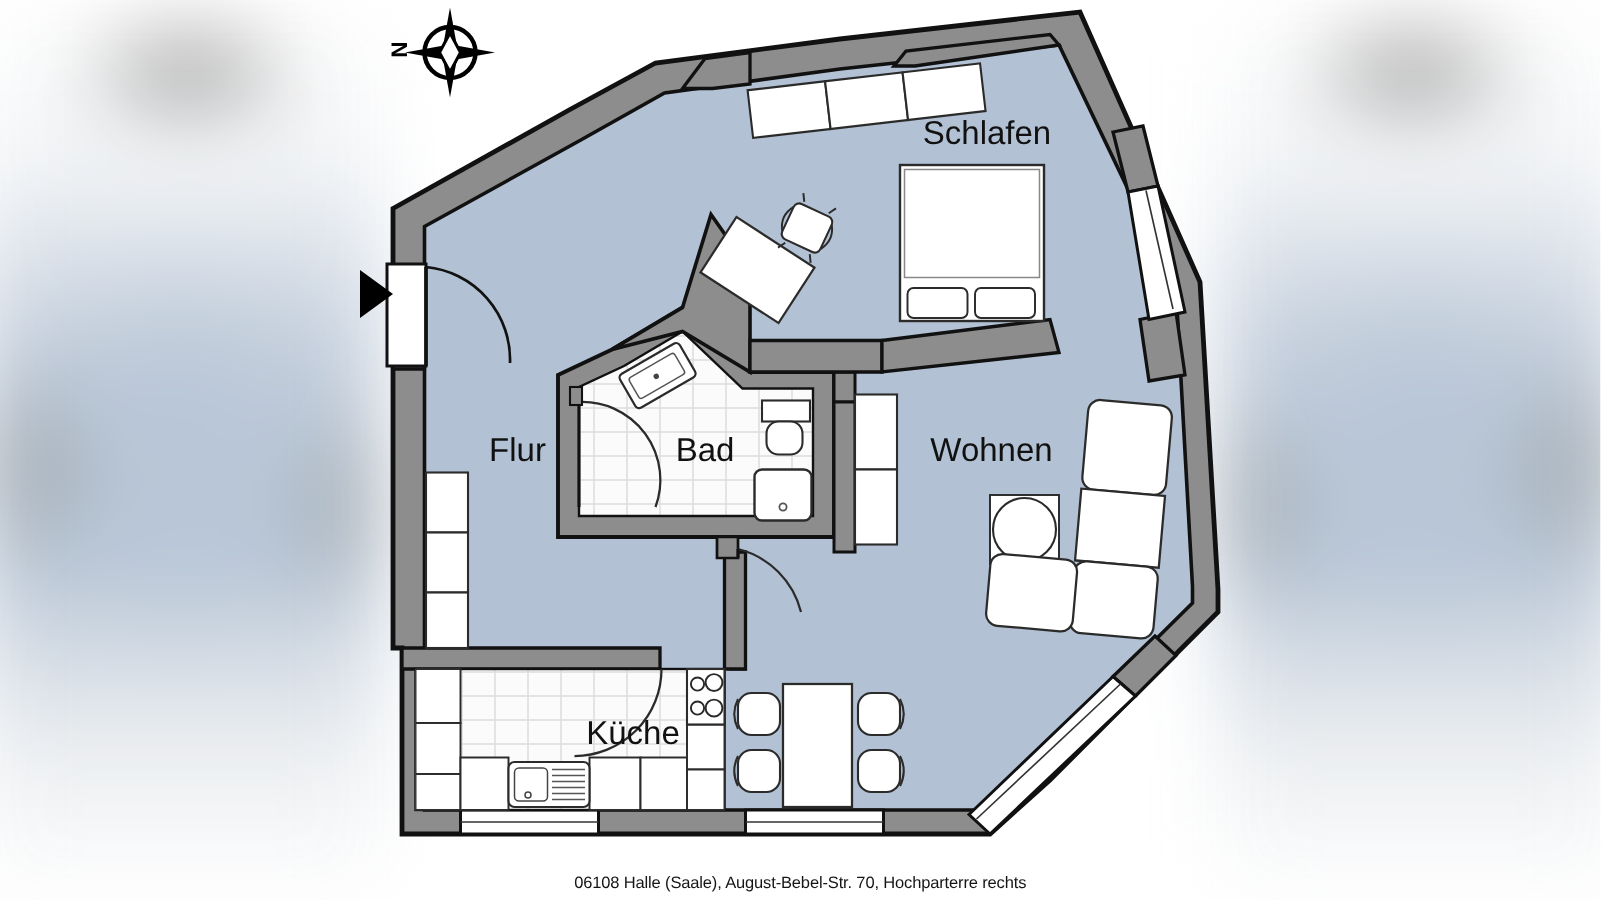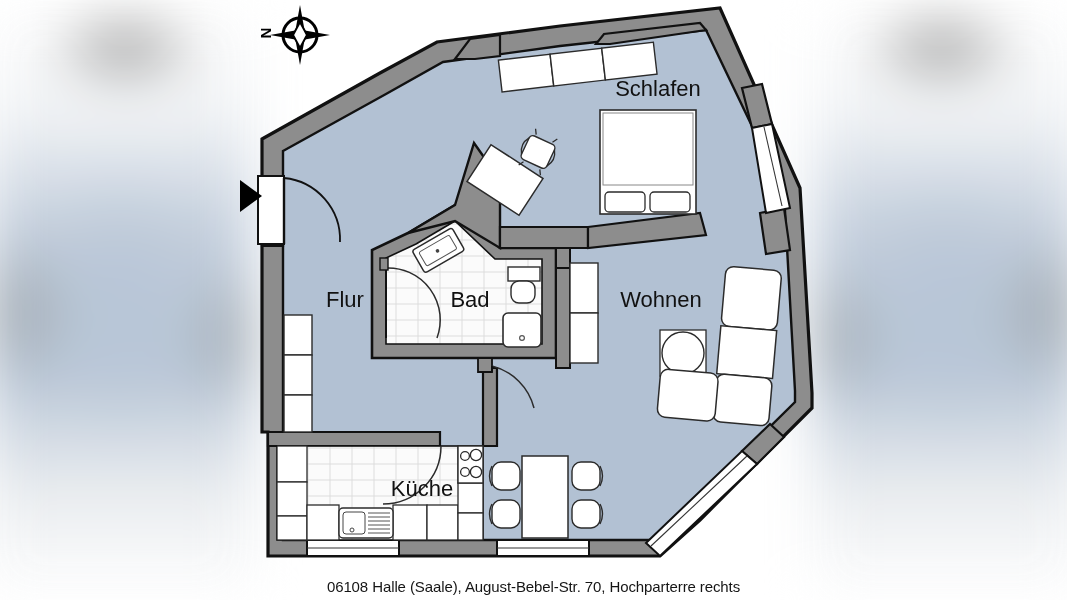--- a/index.html
+++ b/index.html
@@ -55,21 +55,21 @@
 
   svg.plan { display: block; }
 
   .caption {
     position: absolute;
     left: 0;
     bottom: 5px;
     width: 1067px;
     text-align: center;
     font-family: "Liberation Sans", sans-serif;
-    font-size: 15px;
+    font-size: 11px;
     color: #151515;
     letter-spacing: -0.1px;
     white-space: nowrap;
   }
 
   text.room-label {
     font-family: "Liberation Sans", sans-serif;
     font-size: 22px;
     fill: #111111;
   }

